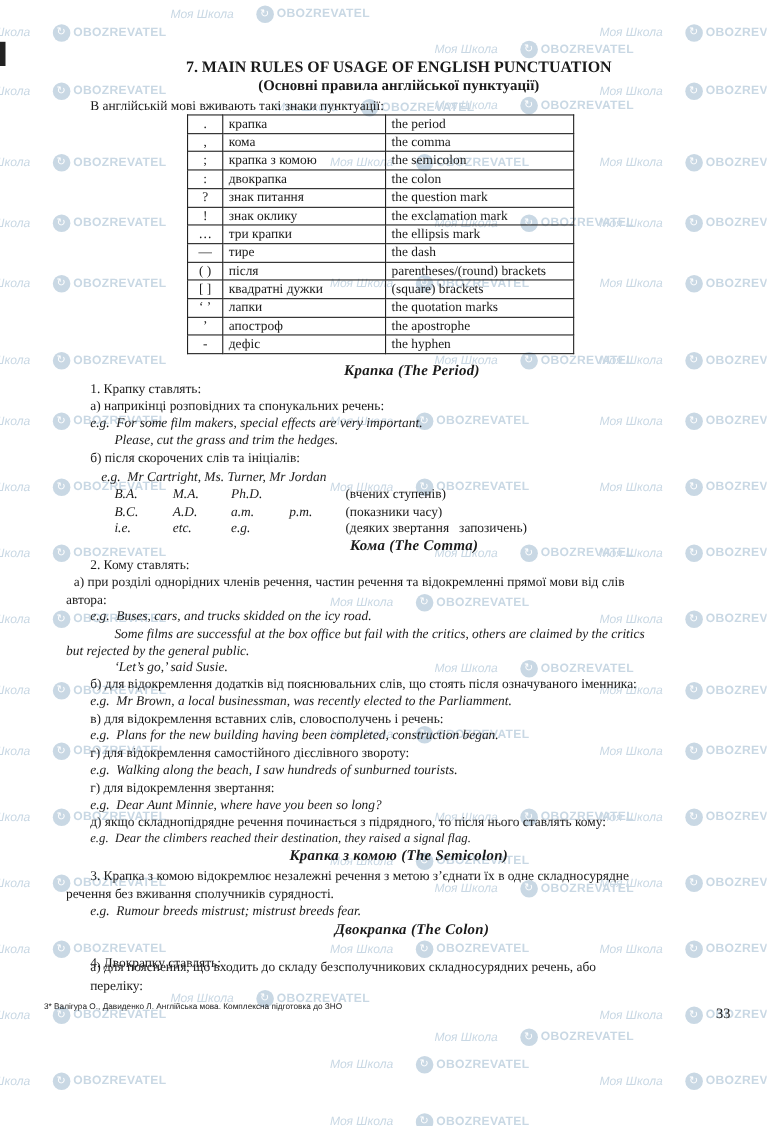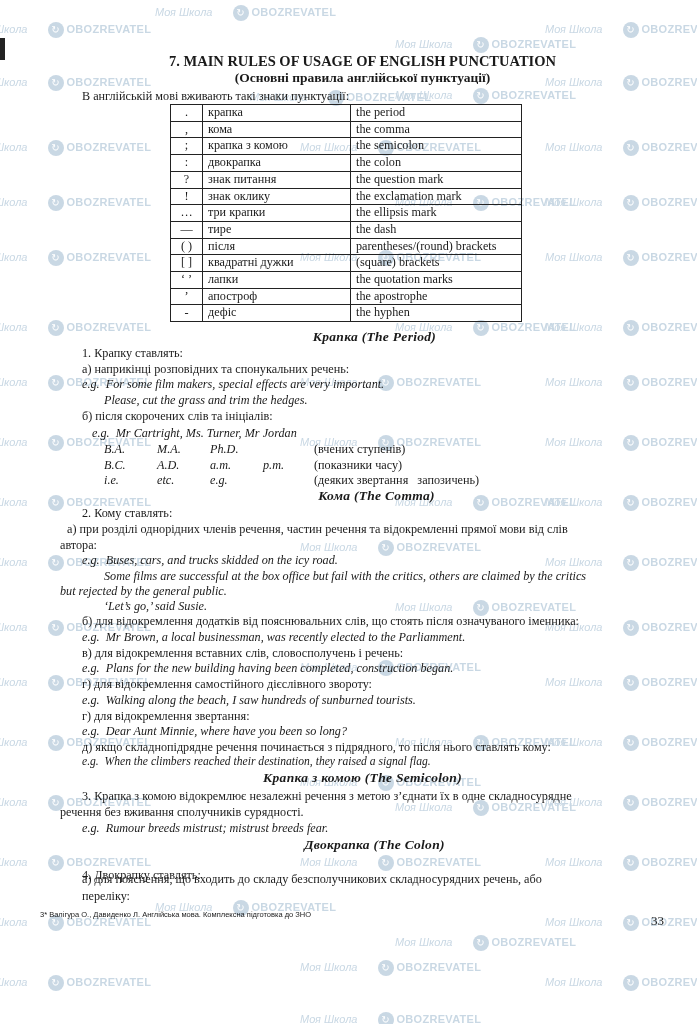--- a/index.html
+++ b/index.html
@@ -202,21 +202,21 @@
   <div class="line it" style="left:104px;top:599px;">‘Let’s go,’ said Susie.</div>
   <div class="line" style="left:82px;top:614px;">б) для відокремлення додатків від пояснювальних слів, що стоять після означуваного іменника:</div>
   <div class="line it" style="left:82px;top:630px;"><span>e.g.</span>&nbsp; <span>Mr Brown, a local businessman, was recently elected to the Parliamment.</span></div>
   <div class="line" style="left:82px;top:646px;">в) для відокремлення вставних слів, словосполучень і речень:</div>
   <div class="line it" style="left:82px;top:661px;"><span>e.g.</span>&nbsp; <span>Plans for the new building having been completed, construction began.</span></div>
   <div class="line" style="left:82px;top:677px;">г) для відокремлення самостійного дієслівного звороту:</div>
   <div class="line it" style="left:82px;top:693px;"><span>e.g.</span>&nbsp; <span>Walking along the beach, I saw hundreds of sunburned tourists.</span></div>
   <div class="line" style="left:82px;top:709px;">г) для відокремлення звертання:</div>
   <div class="line it" style="left:82px;top:724px;"><span>e.g.</span>&nbsp; <span>Dear Aunt Minnie, where have you been so long?</span></div>
   <div class="line" style="left:82px;top:740px;">д) якщо складнопідрядне речення починається з підрядного, то після нього ставлять кому:</div>
-  <div class="line it" style="left:82px;top:755px;font-size:11.6px;"><span>e.g.</span>&nbsp; <span>When the climbers reached their destination, they raised a signal flag.</span></div>
+  <div class="line it" style="left:82px;top:755px;font-size:11.6px;"><span>e.g.</span>&nbsp; <span>Dear the climbers reached their destination, they raised a signal flag.</span></div>
 
   <div class="head" style="top:770px;left:14px;">Крапка з комою (The Semicolon)</div>
   <div class="line" style="left:82px;top:789px;">3. Крапка з комою відокремлює незалежні речення з метою з’єднати їх в одне складносурядне</div>
   <div class="line" style="left:60px;top:805px;">речення без вживання сполучників сурядності.</div>
   <div class="line it" style="left:82px;top:821px;"><span>e.g.</span>&nbsp; <span>Rumour breeds mistrust; mistrust breeds fear.</span></div>
 
   <div class="head" style="top:837px;left:26px;">Двокрапка (The Colon)</div>
   <div class="line" style="left:82px;top:856px;margin-top:12px;">4. Двокрапку ставлять:</div>
   <div class="line" style="left:82px;top:872px;">а) для пояснення, що входить до складу безсполучникових складносурядних речень, або</div>
   <div class="line" style="left:82px;top:889px;">переліку:</div>

